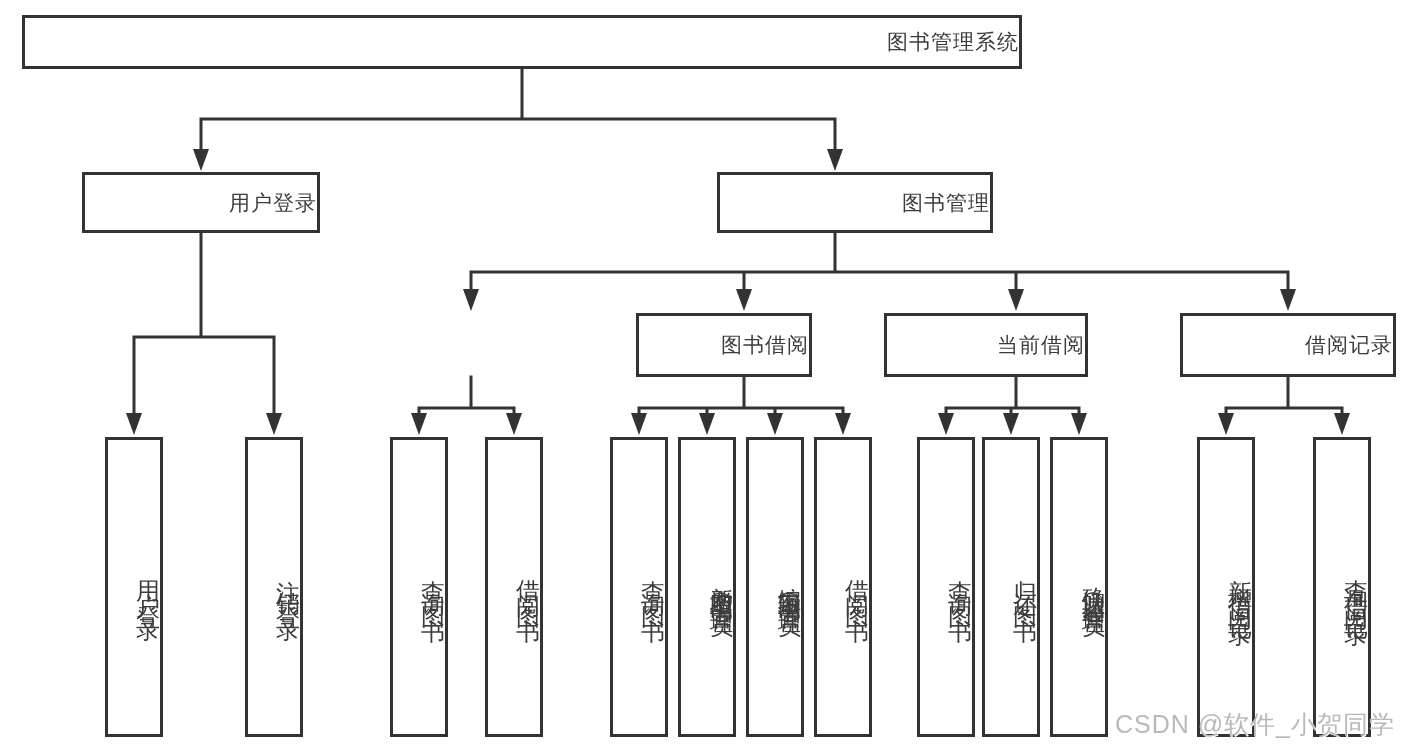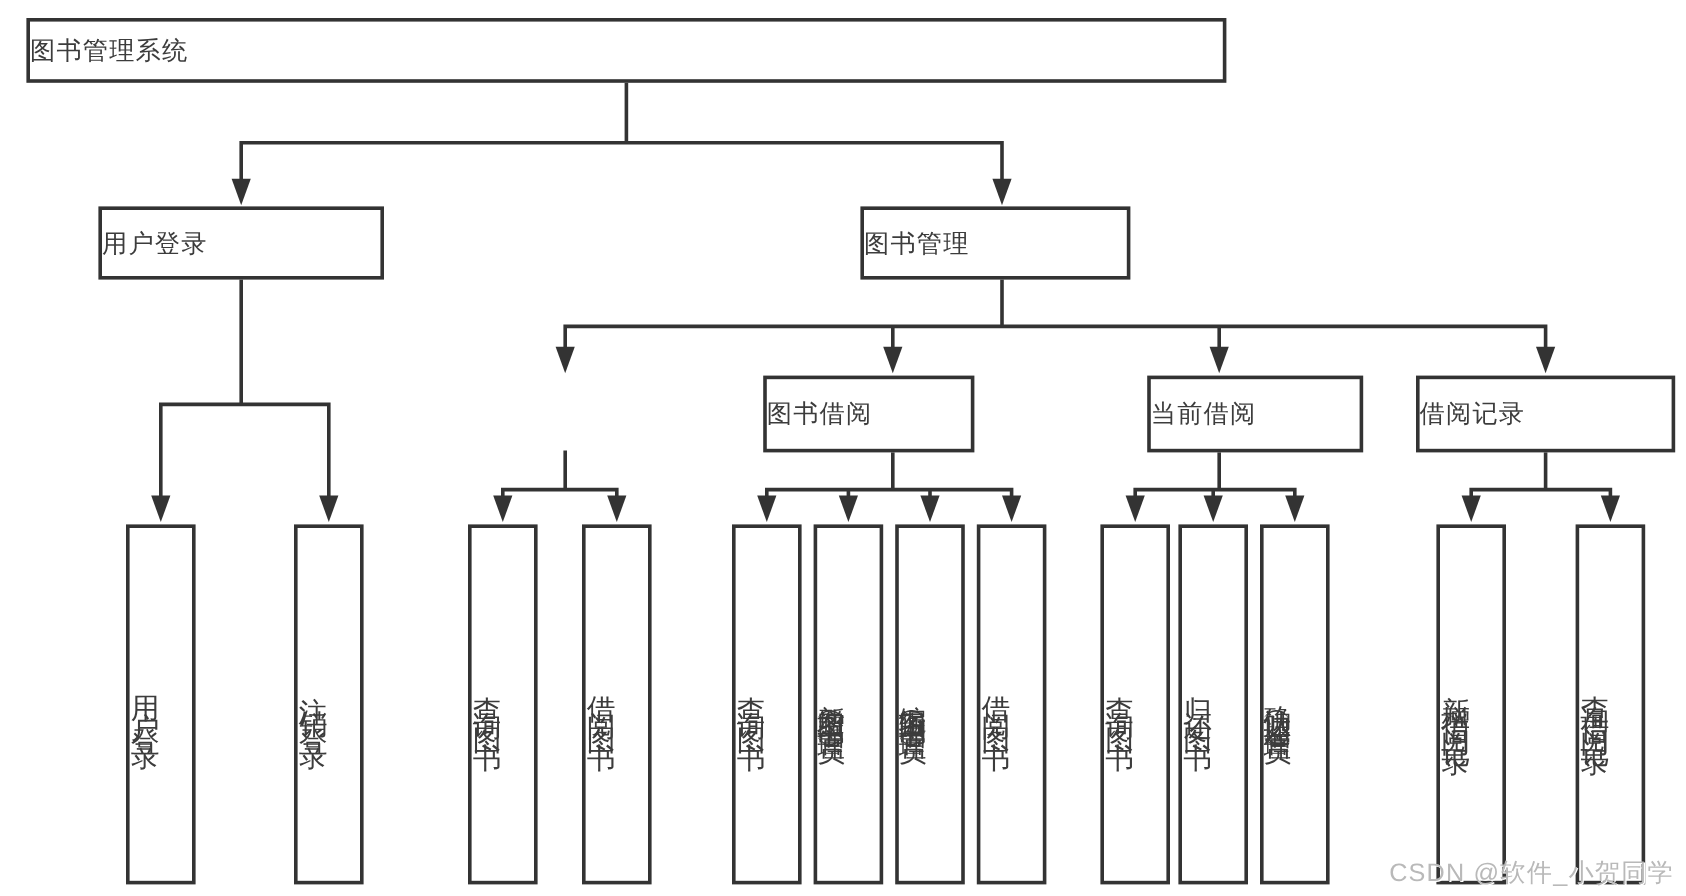--- a/index.html
+++ b/index.html
@@ -11,39 +11,39 @@
     overflow:hidden;
   }
   #wires{position:absolute;left:0;top:0;width:1405px;height:747px;}
   .node{
     position:absolute;
     box-sizing:border-box;
     border:3px solid #333333;
     background:#ffffff;
     display:flex;
     align-items:center;
-    justify-content:flex-start;
+    justify-content:flex-end;
     color:#3c3c3c;
     font-size:21px;
     letter-spacing:1px;
     z-index:2;
   }
   .leaf .v{
     writing-mode:vertical-rl;
     text-orientation:mixed;
     font-size:24px;
     letter-spacing:13px;
     line-height:1;
     white-space:nowrap;
   }
   #watermark{
     position:absolute;
     right:10px;
     bottom:6px;
-    font-size:21px;
+    font-size:25px;
     color:#b9b9b9;
     letter-spacing:1px;
     text-shadow:1px 1px 0 #ffffff;
     z-index:5;
   }
 </style>
 </head>
 <body>
 
 <div id="canvas">
@@ -88,28 +88,28 @@
     </g>
   </svg>
 
   <div class="node" style="left:22px;top:15px;width:1000px;height:54px">
     <span>图书管理系统</span>
   </div>
 
   <div class="node" style="left:82px;top:172px;width:238px;height:61px">
     <span>用户登录</span>
   </div>
-  <div class="node" style="left:717px;top:172px;width:225px;height:61px">
+  <div class="node" style="left:717px;top:172px;width:276px;height:61px">
     <span>图书管理</span>
   </div>
 
   <div class="node" style="left:636px;top:313px;width:176px;height:64px">
     <span>图书借阅</span>
   </div>
-  <div class="node" style="left:956px;top:313px;width:180px;height:64px">
+  <div class="node" style="left:884px;top:313px;width:204px;height:64px">
     <span>当前借阅</span>
   </div>
   <div class="node" style="left:1180px;top:313px;width:216px;height:64px">
     <span>借阅记录</span>
   </div>
 
   <div class="node leaf" style="left:105px;top:437px;width:58px;height:300px">
     <span class="v">用户登录</span>
   </div>
   <div class="node leaf" style="left:245px;top:437px;width:58px;height:300px">

